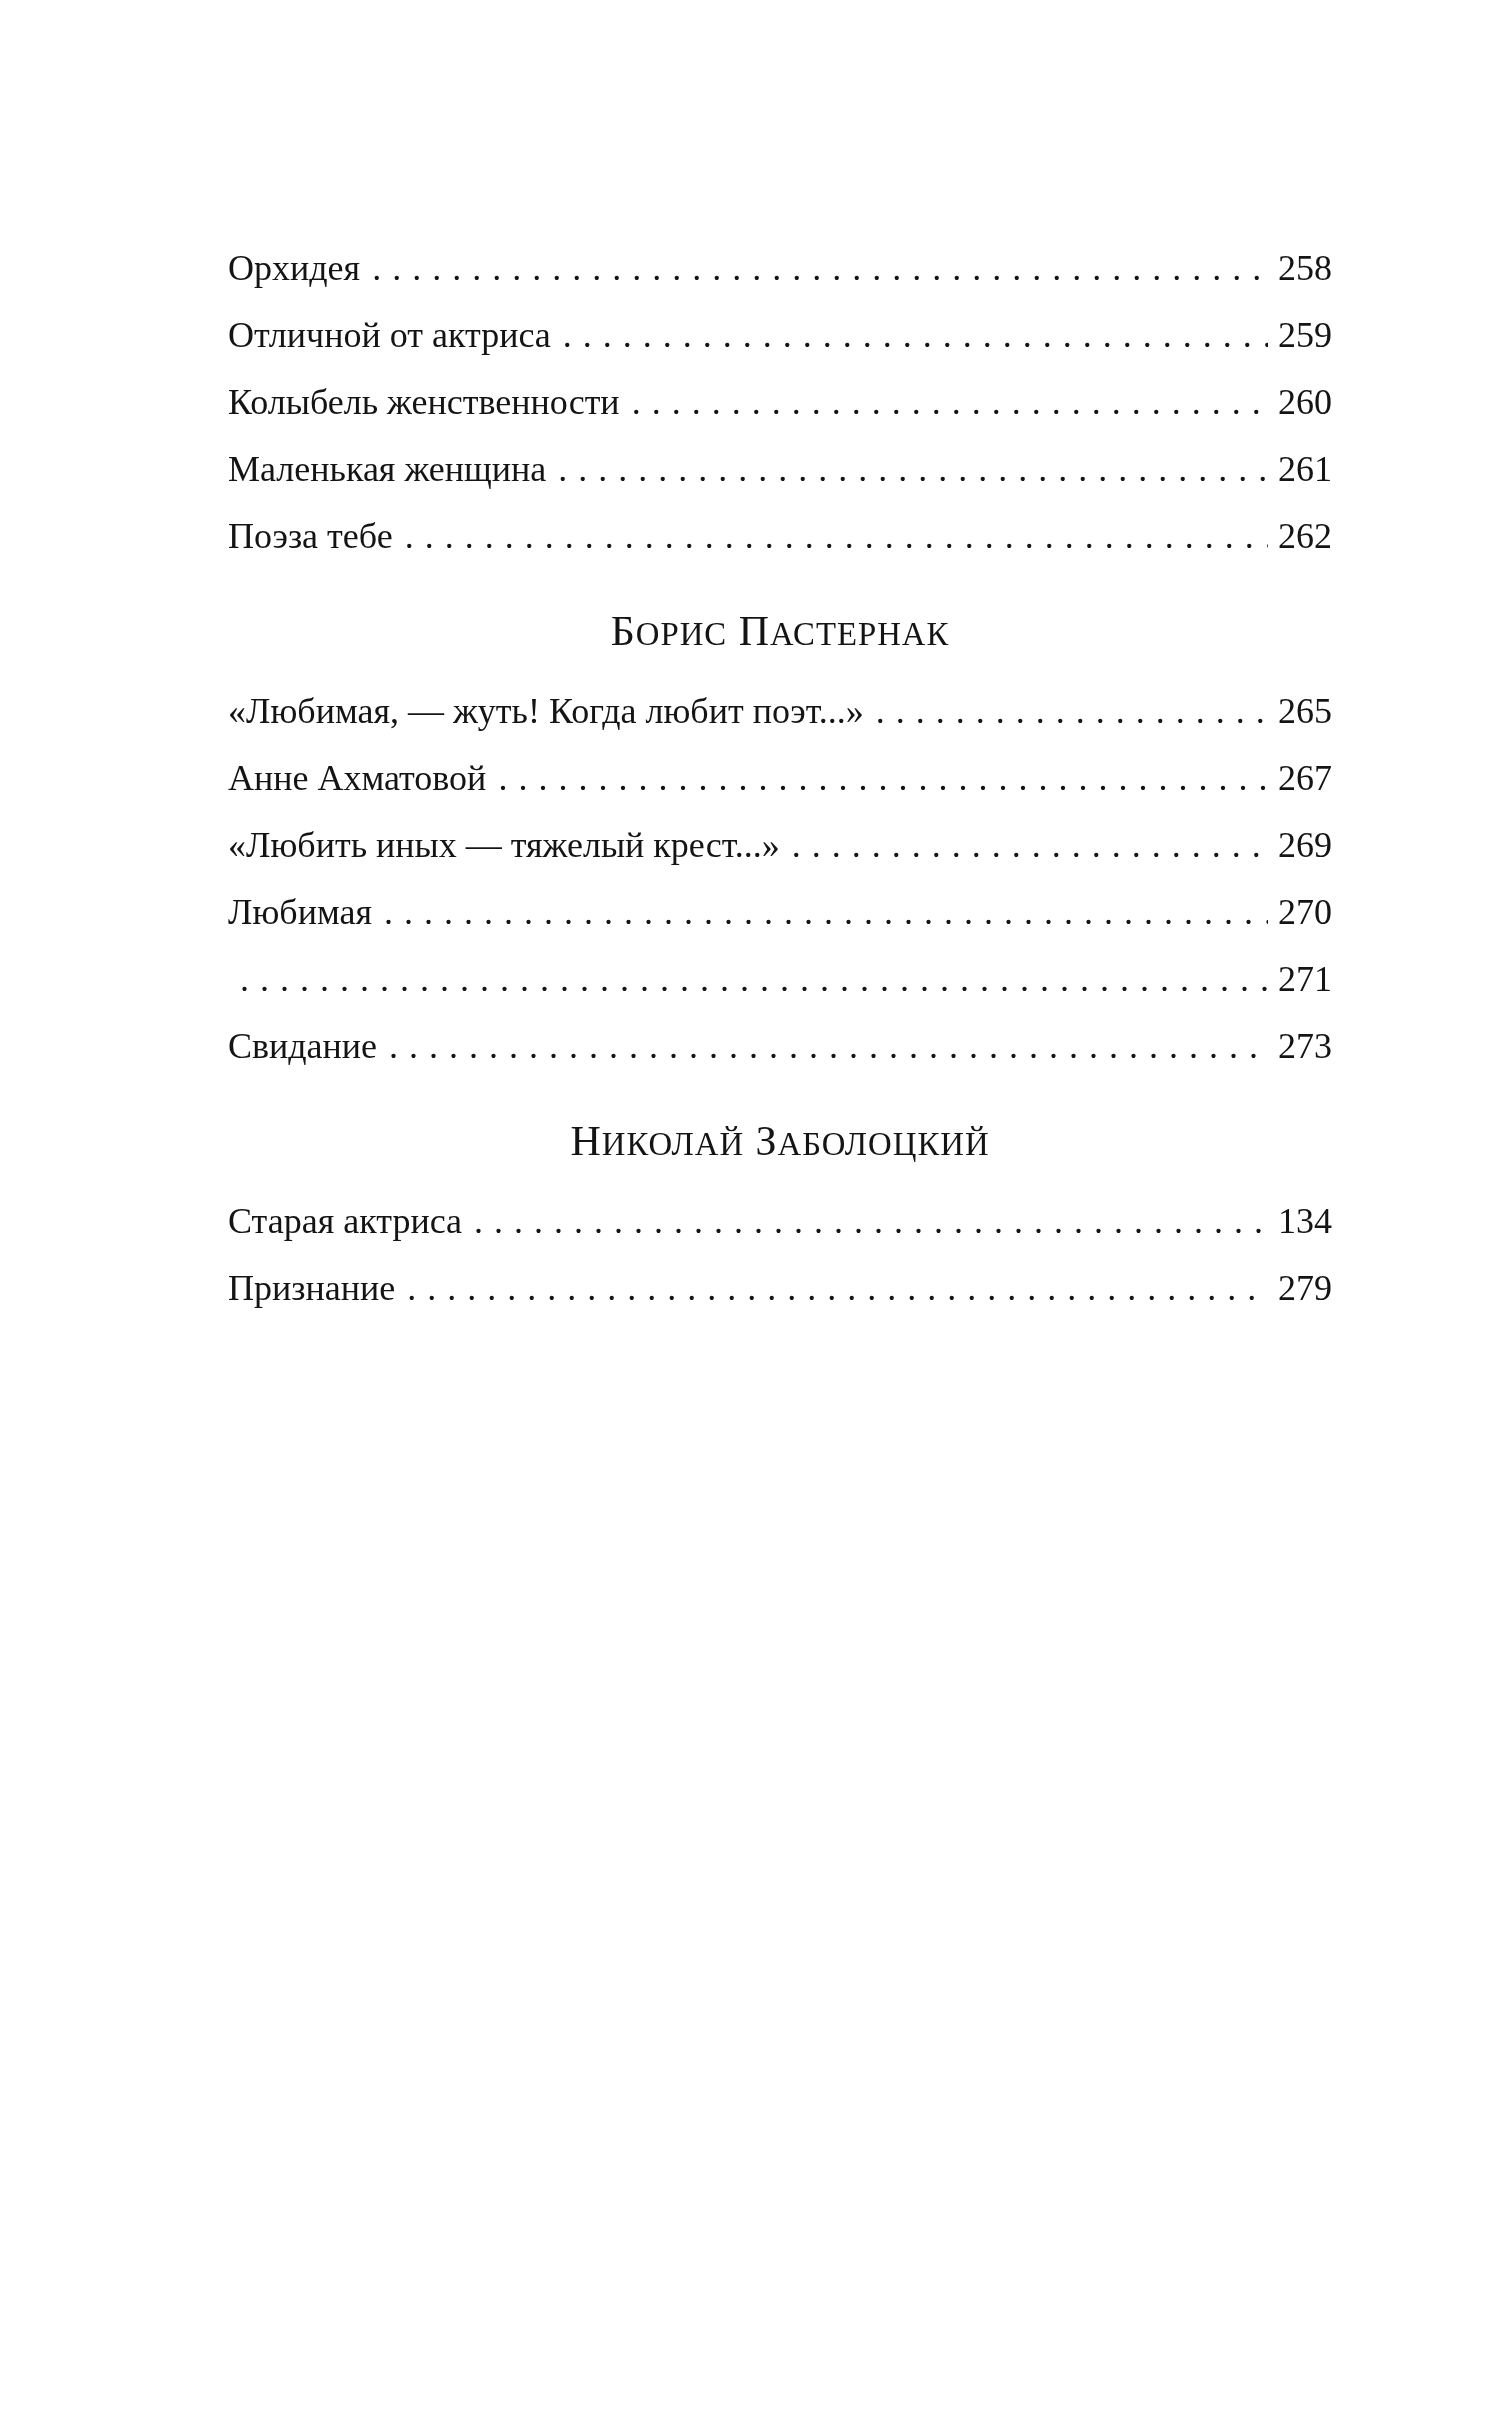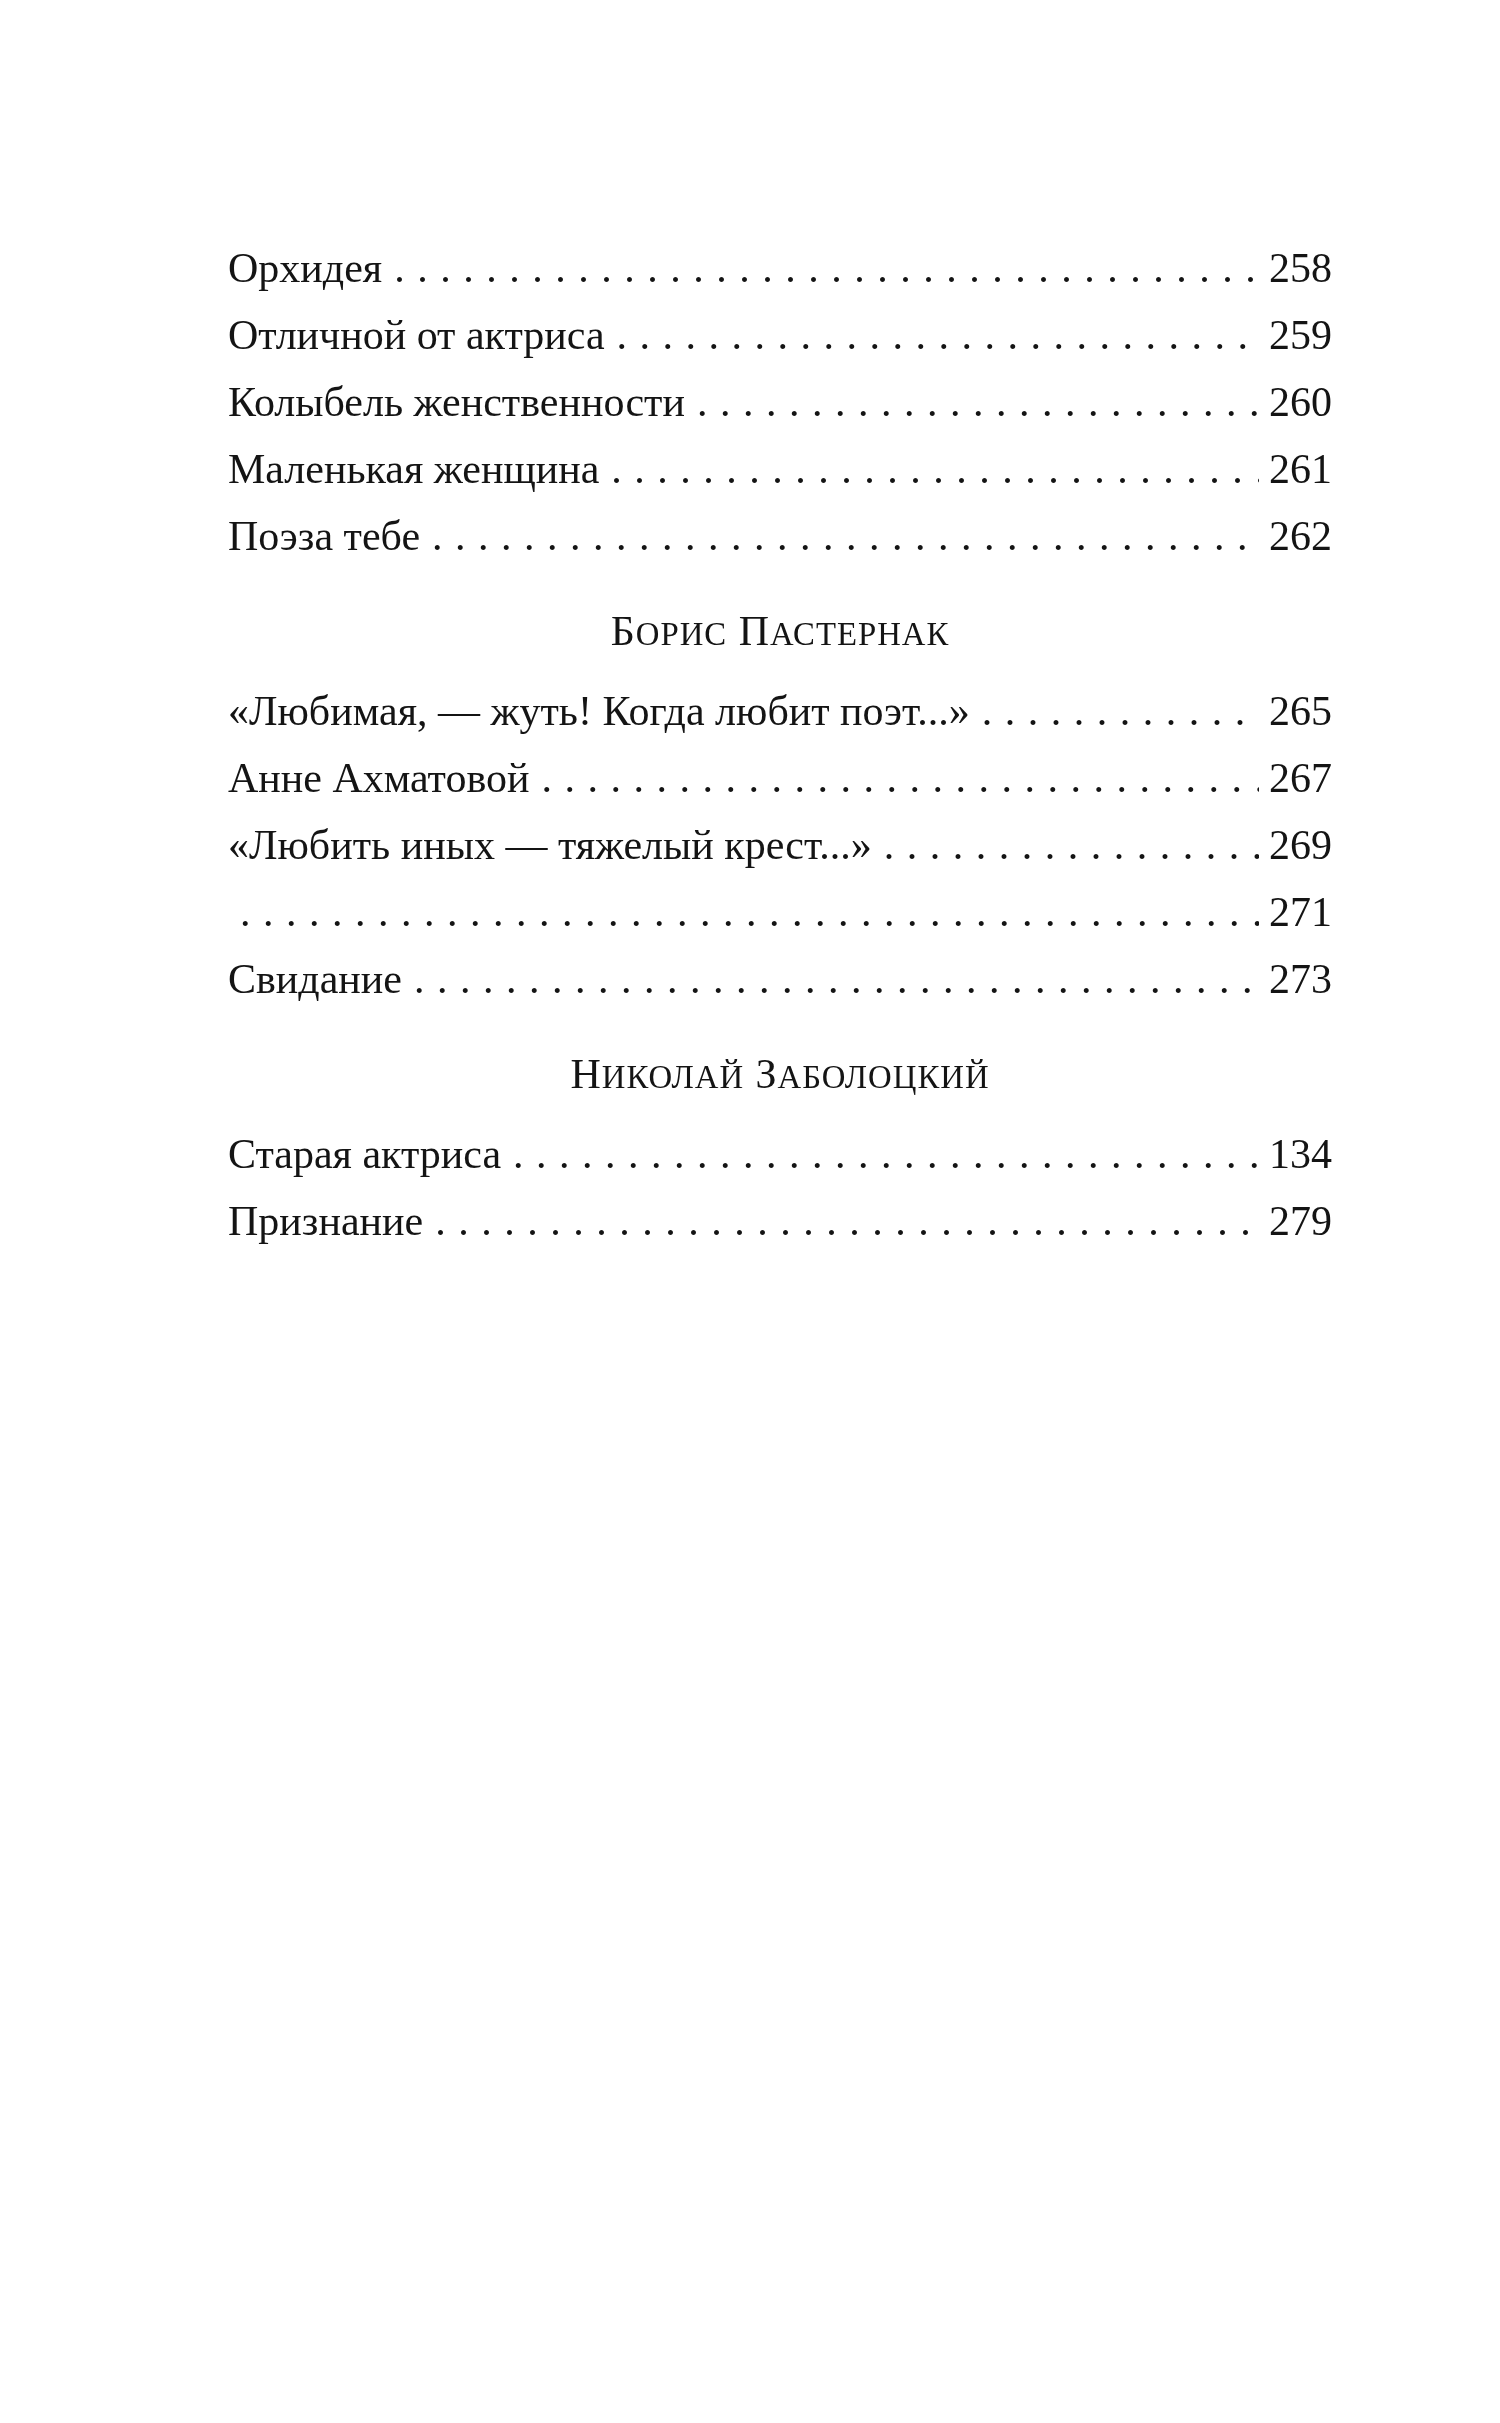--- a/index.html
+++ b/index.html
@@ -27,21 +27,21 @@
     font-weight: normal;
     line-height: 57px;
     letter-spacing: 1px;
     white-space: nowrap;
   }
   .section-heading .sc { font-size: 0.78em; }
   .toc-row {
     display: flex;
     align-items: baseline;
     line-height: 57px;
-    font-size: 42px;
+    font-size: 36px;
     white-space: nowrap;
   }
   .entry-title { flex: 0 0 auto; }
   .leader {
     flex: 1 1 auto;
     overflow: hidden;
     white-space: nowrap;
     margin: 0 10px 0 12px;
     min-width: 20px;
   }
@@ -109,20 +109,25 @@
     <span class="leader" aria-hidden="true"></span>
     <span class="pagenum">267</span>
   </div>
 
   <div class="toc-row">
     <span class="entry-title">«Любить иных — тяжелый крест...»</span>
     <span class="leader" aria-hidden="true"></span>
     <span class="pagenum">269</span>
   </div>
 
+  <div class="toc-row">
+    <span class="entry-title">Любимая</span>
+    <span class="leader" aria-hidden="true"></span>
+    <span class="pagenum">270</span>
+  </div>
 
   <div class="toc-row">
     <span class="leader" aria-hidden="true"></span>
     <span class="pagenum">271</span>
   </div>
 
   <div class="toc-row">
     <span class="entry-title">Свидание</span>
     <span class="leader" aria-hidden="true"></span>
     <span class="pagenum">273</span>

